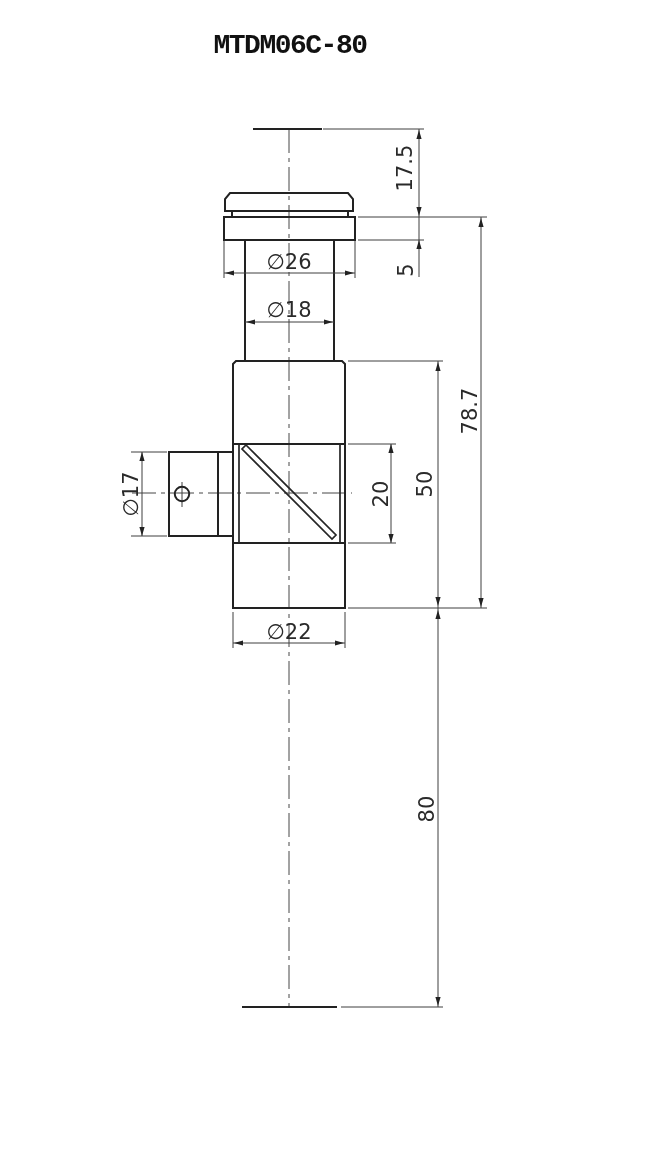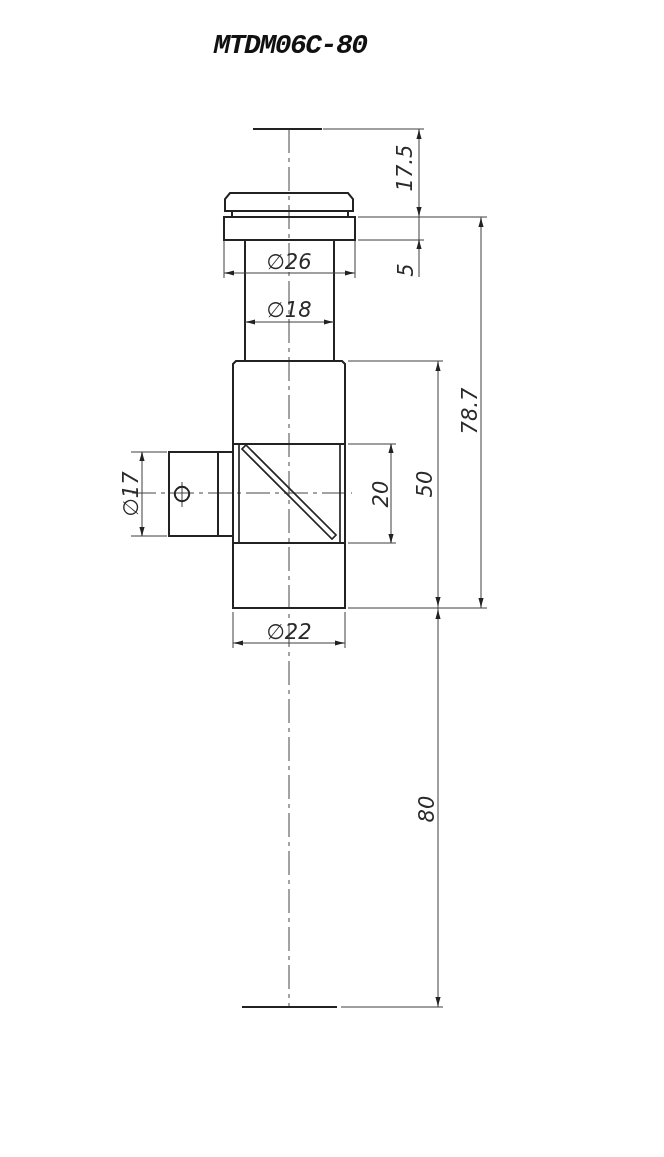--- a/index.html
+++ b/index.html
@@ -2,21 +2,20 @@
 <html><head>
 <meta charset="utf-8">
 <style>
   html,body{margin:0;padding:0;background:#ffffff;}
   .sheet{
     position:relative;
     width:664px;height:1157px;
     background:#ffffff;
     overflow:hidden;
     font-family:"DejaVu Sans", sans-serif;
-    font-style:italic;
   }
   svg{position:absolute;left:0;top:0;}
   .outline{stroke:#222222;stroke-width:2;fill:none;stroke-linejoin:miter;}
   .outline-med{stroke:#252525;stroke-width:1.7;fill:none;}
   .thin{stroke:#3f3f3f;stroke-width:1;fill:none;}
   .center{stroke:#474747;stroke-width:1;fill:none;stroke-dasharray:24 5 4 5;}
   .arrow{fill:#222222;stroke:none;}
   .dimtext{
     font-family:"DejaVu Sans", sans-serif;
     font-size:21px;

